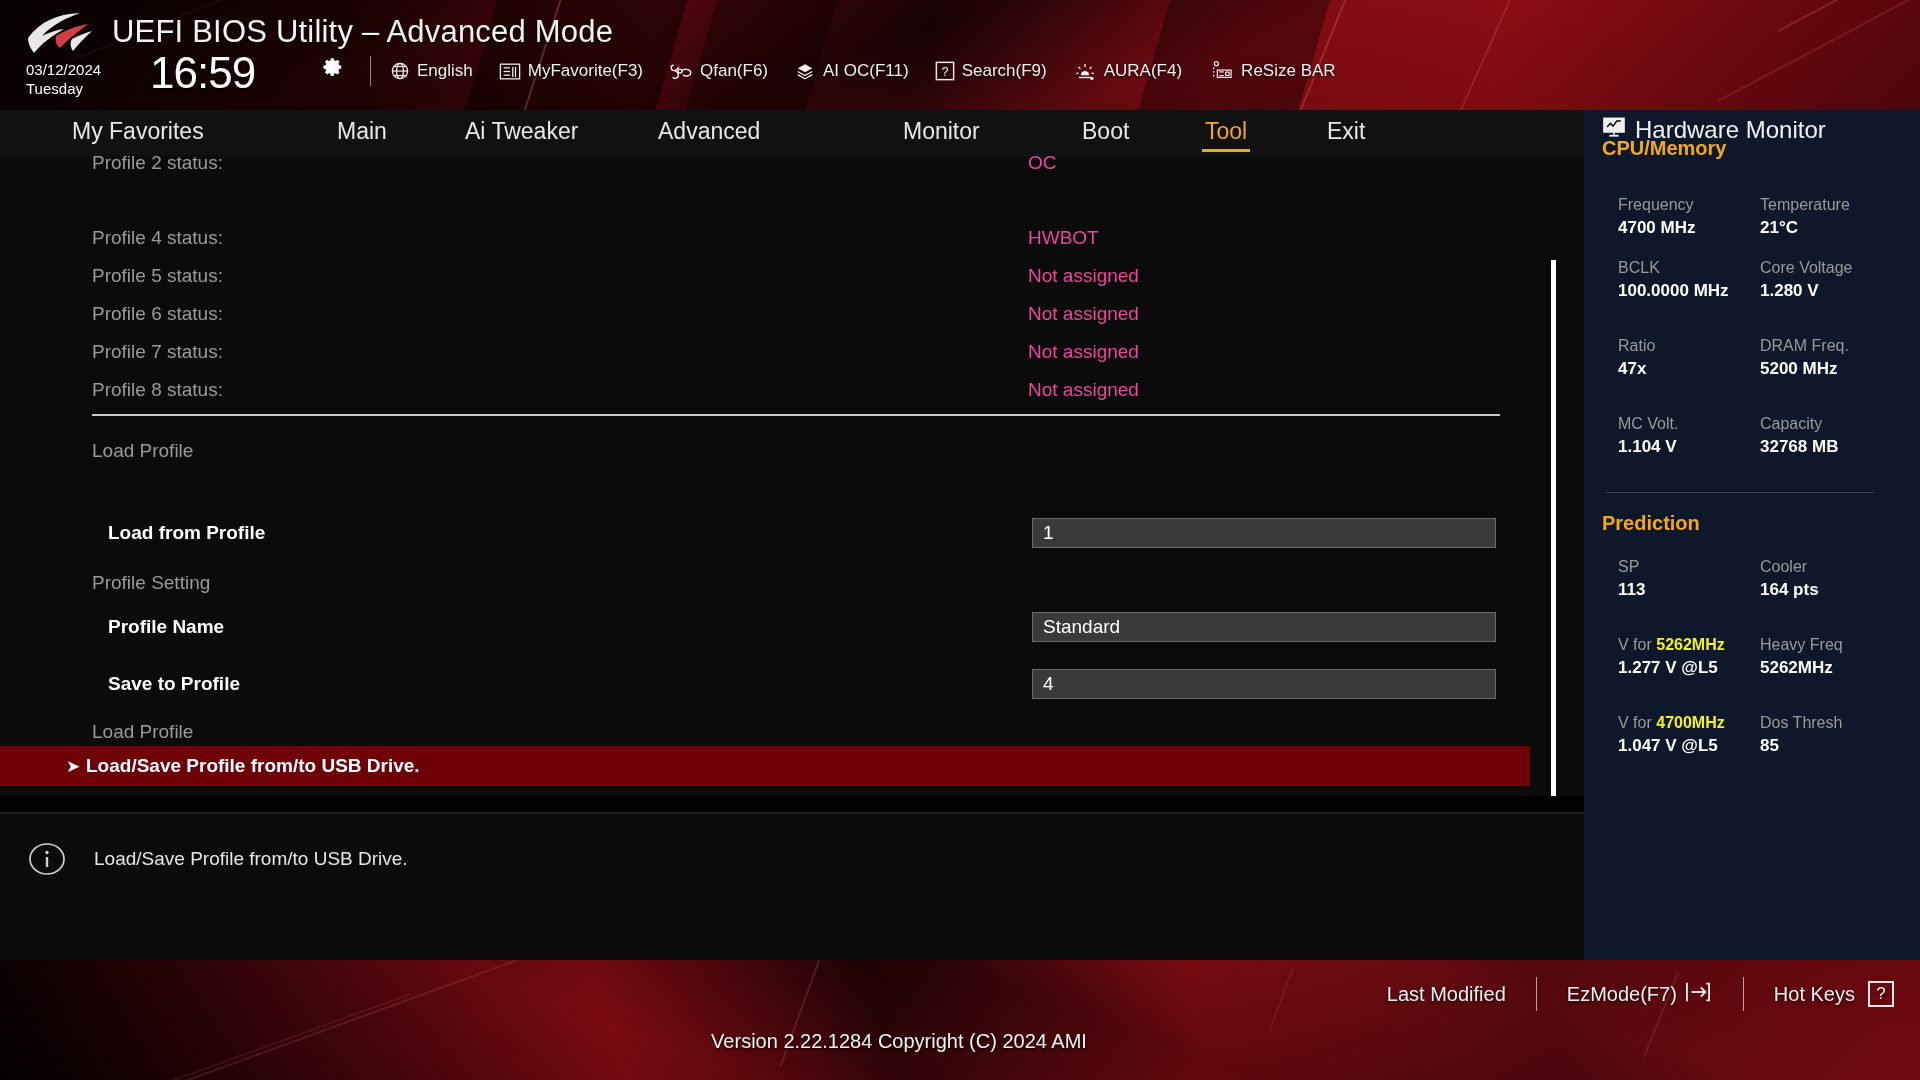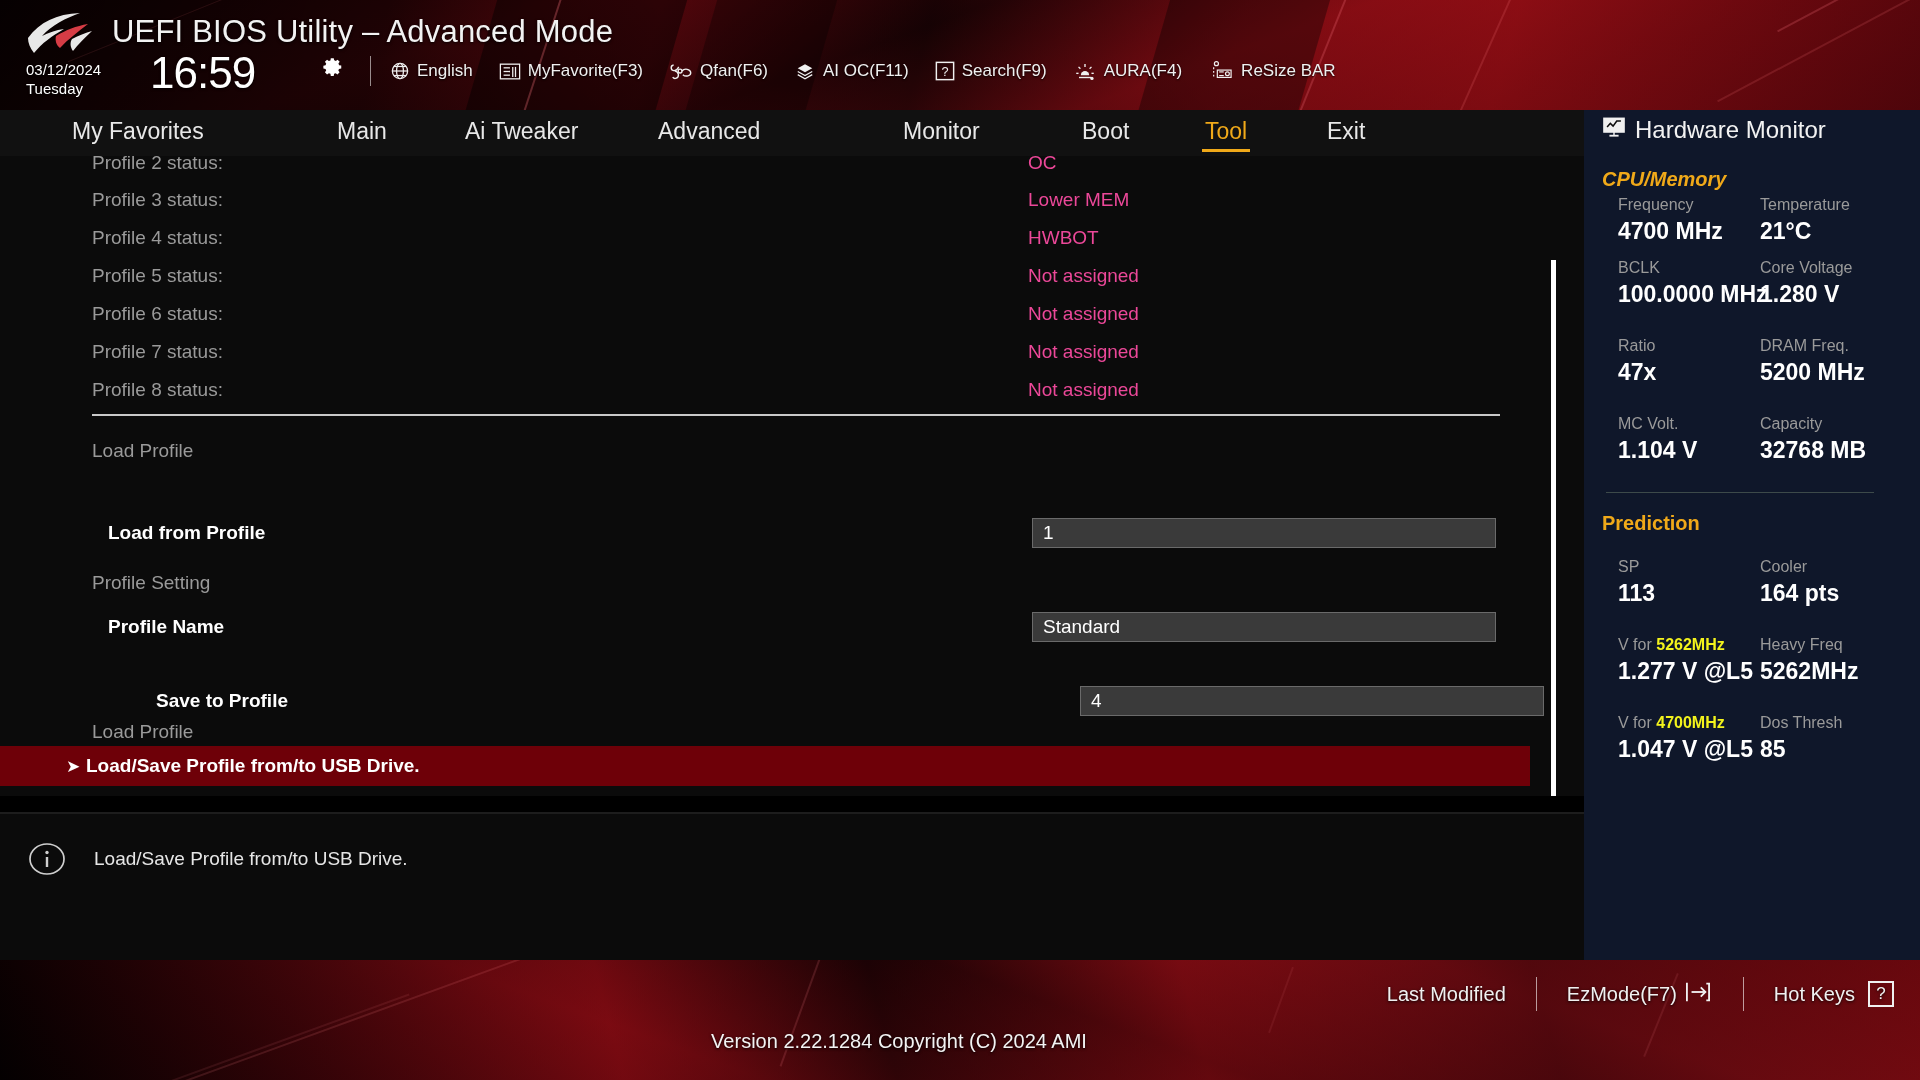--- a/index.html
+++ b/index.html
@@ -124,21 +124,21 @@
     position: absolute; left: 18px; top: 6px; font-size: 24px; color: #f2f2f2;
     display: flex; align-items: center; gap: 9px; white-space: nowrap;
   }
   .hw-sect {
     position: absolute; left: 18px; font-size: 20px; color: #f0a919; font-weight: bold; white-space: nowrap;
   }
   .hw-pair { position: absolute; left: 18px; width: 306px; }
   .hw-pair .c1 { position: absolute; left: 16px; width: 158px; }
   .hw-pair .c2 { position: absolute; left: 158px; width: 150px; }
   .hw-lbl { font-size: 16px; color: #9a9a9a; white-space: nowrap; display: block; }
-  .hw-val { font-size: 23px; color: #ffffff; font-weight: bold; white-space: nowrap; display: block; margin-top: 4px; }
+  .hw-val { font-size: 17px; color: #ffffff; font-weight: bold; white-space: nowrap; display: block; margin-top: 4px; }
   .hw-lbl .hi { color: #f3f31c; font-weight: bold; }
   .hw-div {
     position: absolute; left: 22px; width: 268px; height: 1px; background: #3d4a4a;
   }
 
   
   .footer {
     position: absolute; left: 0; top: 960px; width: 1920px; height: 120px;
     background:
       linear-gradient(75deg, rgba(0,0,0,0.9) 0%, rgba(40,3,6,0.7) 16%, rgba(120,10,16,0.5) 32%, rgba(0,0,0,0.55) 46%, rgba(140,12,18,0.5) 62%, rgba(60,5,9,0.7) 80%, rgba(110,9,14,0.65) 100%),
@@ -304,24 +304,20 @@
     <div class="nav-tab active" style="position:absolute;left:1205px;">Tool</div>
     <div class="nav-tab" style="position:absolute;left:1327px;">Exit</div>
   </div>
 
   <div class="content">
 
     <div class="row" style="top:-12px;">
       <div class="k">Profile 2 status:</div>
       <div class="v">OC</div>
     </div>
-    <div class="row" style="top:25px;">
-      <div class="k">Profile 3 status:</div>
-      <div class="v">Lower MEM</div>
-    </div>
     <div class="row" style="top:63px;">
       <div class="k">Profile 4 status:</div>
       <div class="v">HWBOT</div>
     </div>
     <div class="row" style="top:101px;">
       <div class="k">Profile 5 status:</div>
       <div class="v">Not assigned</div>
     </div>
     <div class="row" style="top:139px;">
       <div class="k">Profile 6 status:</div>
@@ -354,21 +350,21 @@
       <div class="k section">Profile Setting</div>
     </div>
 
     <div class="row" style="top:452px;">
       <div class="k strong">Profile Name</div>
       <div class="field" style="top:4px;">
         <span class="fv">Standard</span>
       </div>
     </div>
 
-    <div class="row" style="top:526px;margin-left:48px;">
+    <div class="row" style="top:509px;">
       <div class="k strong">Save to Profile</div>
       <div class="field" style="top:4px;">
         <span class="fv">4</span>
       </div>
     </div>
 
     <div class="row" style="top:557px;">
       <div class="k section">Load Profile</div>
     </div>
 
@@ -398,21 +394,21 @@
         <svg viewBox="0 0 26 24" width="24" height="22" fill="none" stroke="#f0f0f0" stroke-width="1.6">
           <rect x="2" y="2.5" width="22" height="15" fill="#f0f0f0"></rect>
           <polyline points="5.5,12 9,8 12,11 16,5.5 20.5,5.5" stroke="#0b0b0b" stroke-width="1.7" fill="none"></polyline>
           <line x1="13" y1="17.5" x2="13" y2="21"></line>
           <line x1="8" y1="21.5" x2="18" y2="21.5" stroke-width="2"></line>
         </svg>
       </span>
       <span>Hardware Monitor</span>
     </div>
 
-    <div class="hw-sect" style="top:58px;font-style:italic;">CPU/Memory</div>
+    <div class="hw-sect" style="top:27px;">CPU/Memory</div>
 
     <div class="hw-pair" style="top:86px;">
       <div class="c1">
         <span class="hw-lbl">Frequency</span>
         <span class="hw-val">4700 MHz</span>
       </div>
       <div class="c2">
         <span class="hw-lbl">Temperature</span>
         <span class="hw-val">21°C</span>
       </div>

